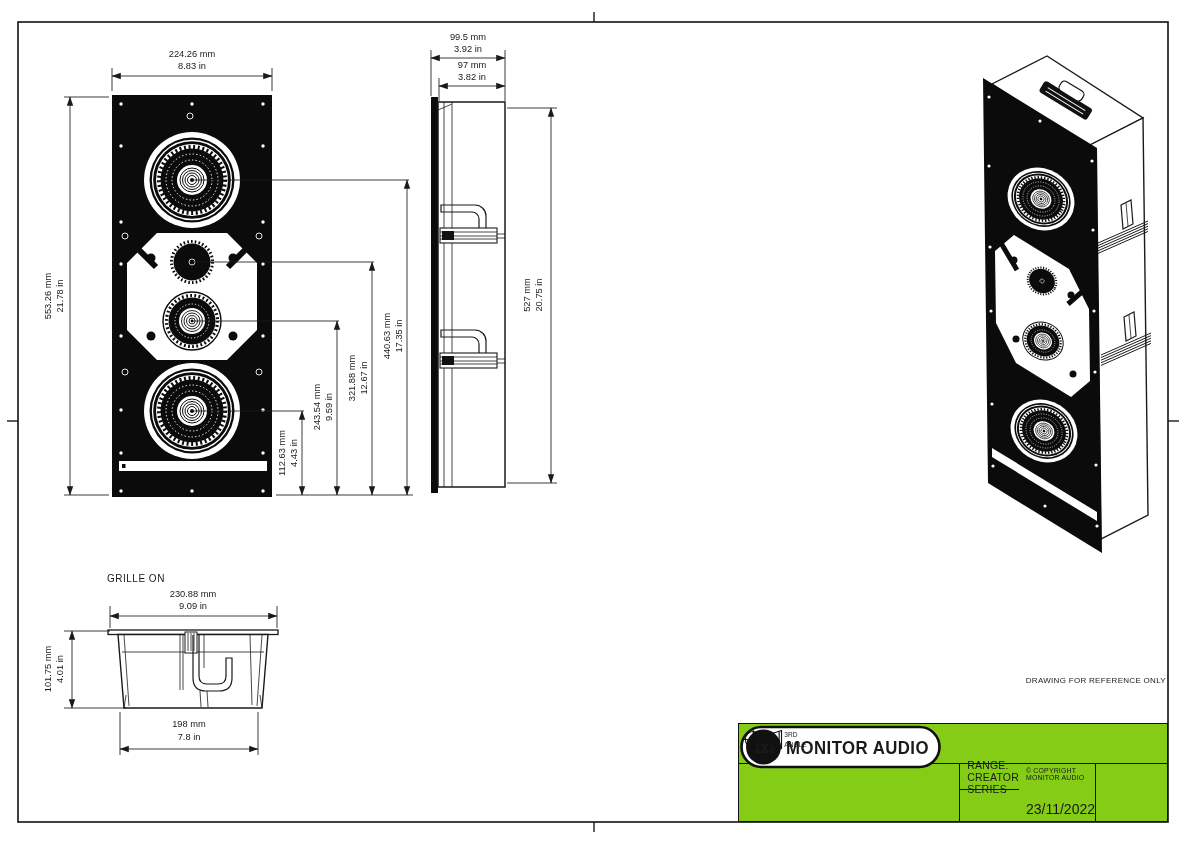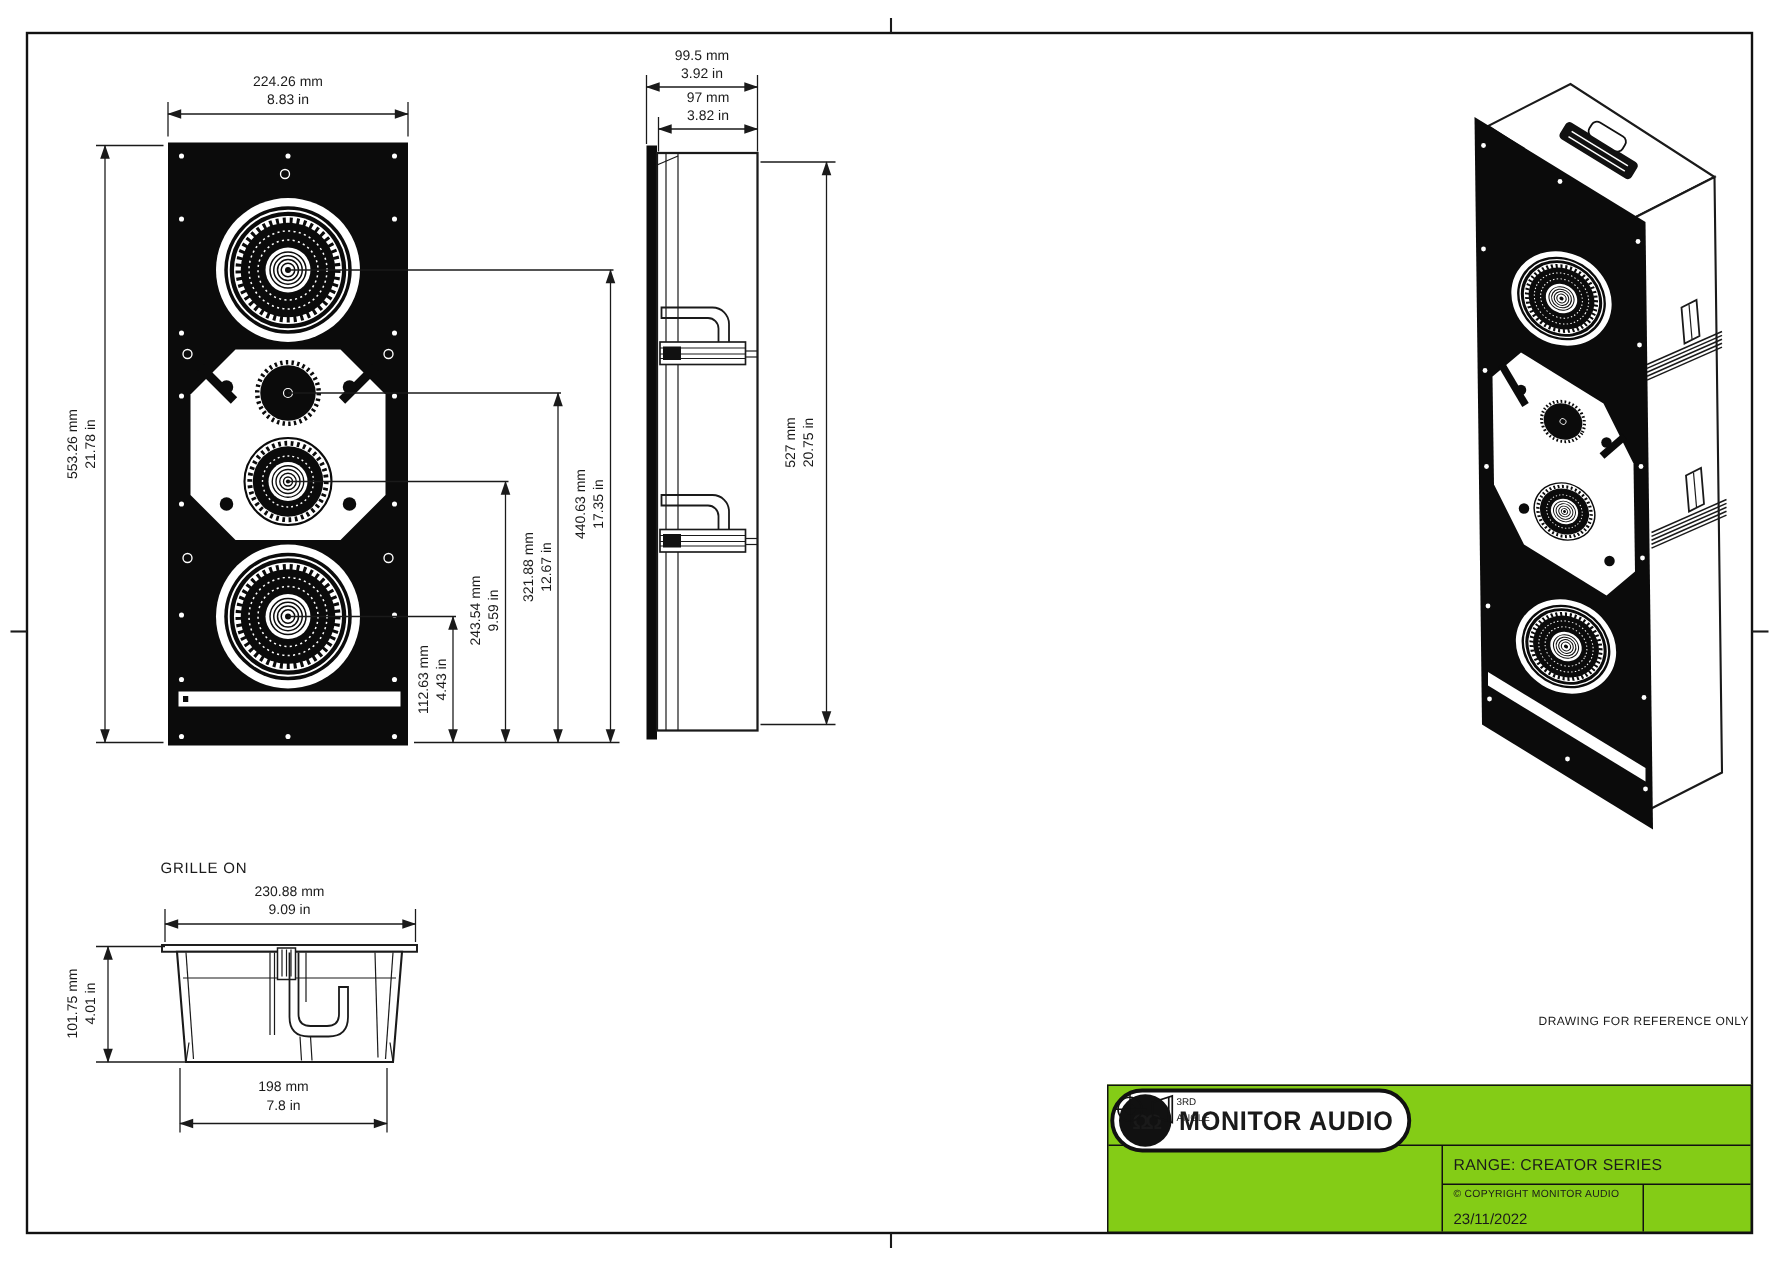--- a/index.html
+++ b/index.html
@@ -17,27 +17,27 @@
   .dim{stroke:#1a1a1a;stroke-width:.85;fill:none;}
 
   
   #ref-note{position:absolute;top:676px;right:21px;font-size:8px;letter-spacing:.3px;}
   #tblock{position:absolute;left:738px;top:723px;width:430px;height:99px;
           border:1.6px solid #111;box-sizing:border-box;background:#84cc16;}
   #tb-row1{height:40px;border-bottom:1.4px solid #111;box-sizing:border-box;
            display:flex;align-items:center;padding-left:22px;font-size:14.5px;}
   #tb-row2{display:flex;height:57px;}
   #tb-logo-cell{width:222px;display:flex;align-items:center;justify-content:center;}
-  #tb-right{flex:1;border-left:1.4px solid #111;display:flex;flex-direction:column;box-sizing:border-box;}
+  #tb-right{flex:1;border-left:1.4px solid #111;display:flex;flex-direction:row;box-sizing:border-box;}
   #tb-range{height:26px;border-bottom:1.4px solid #111;box-sizing:border-box;
             display:flex;align-items:center;padding-left:7px;font-size:10.5px;letter-spacing:.2px;}
   #tb-bottom{flex:1;display:flex;}
   #tb-copy{flex:1;padding:3px 0 0 7px;}
   #tb-copy .copy{font-size:6.9px;letter-spacing:.2px;}
-  #tb-copy .date{font-size:10px;margin-top:8px;}
+  #tb-copy .date{font-size:14px;margin-top:20px;}
   #tb-sym{width:72px;border-left:1.4px solid #111;box-sizing:border-box;
           display:flex;align-items:center;justify-content:center;}
 </style>
 </head>
 <body>
 
 <div id="page">
 
 <svg width="1187" height="843" viewBox="0 0 1187 843">
   <defs>

